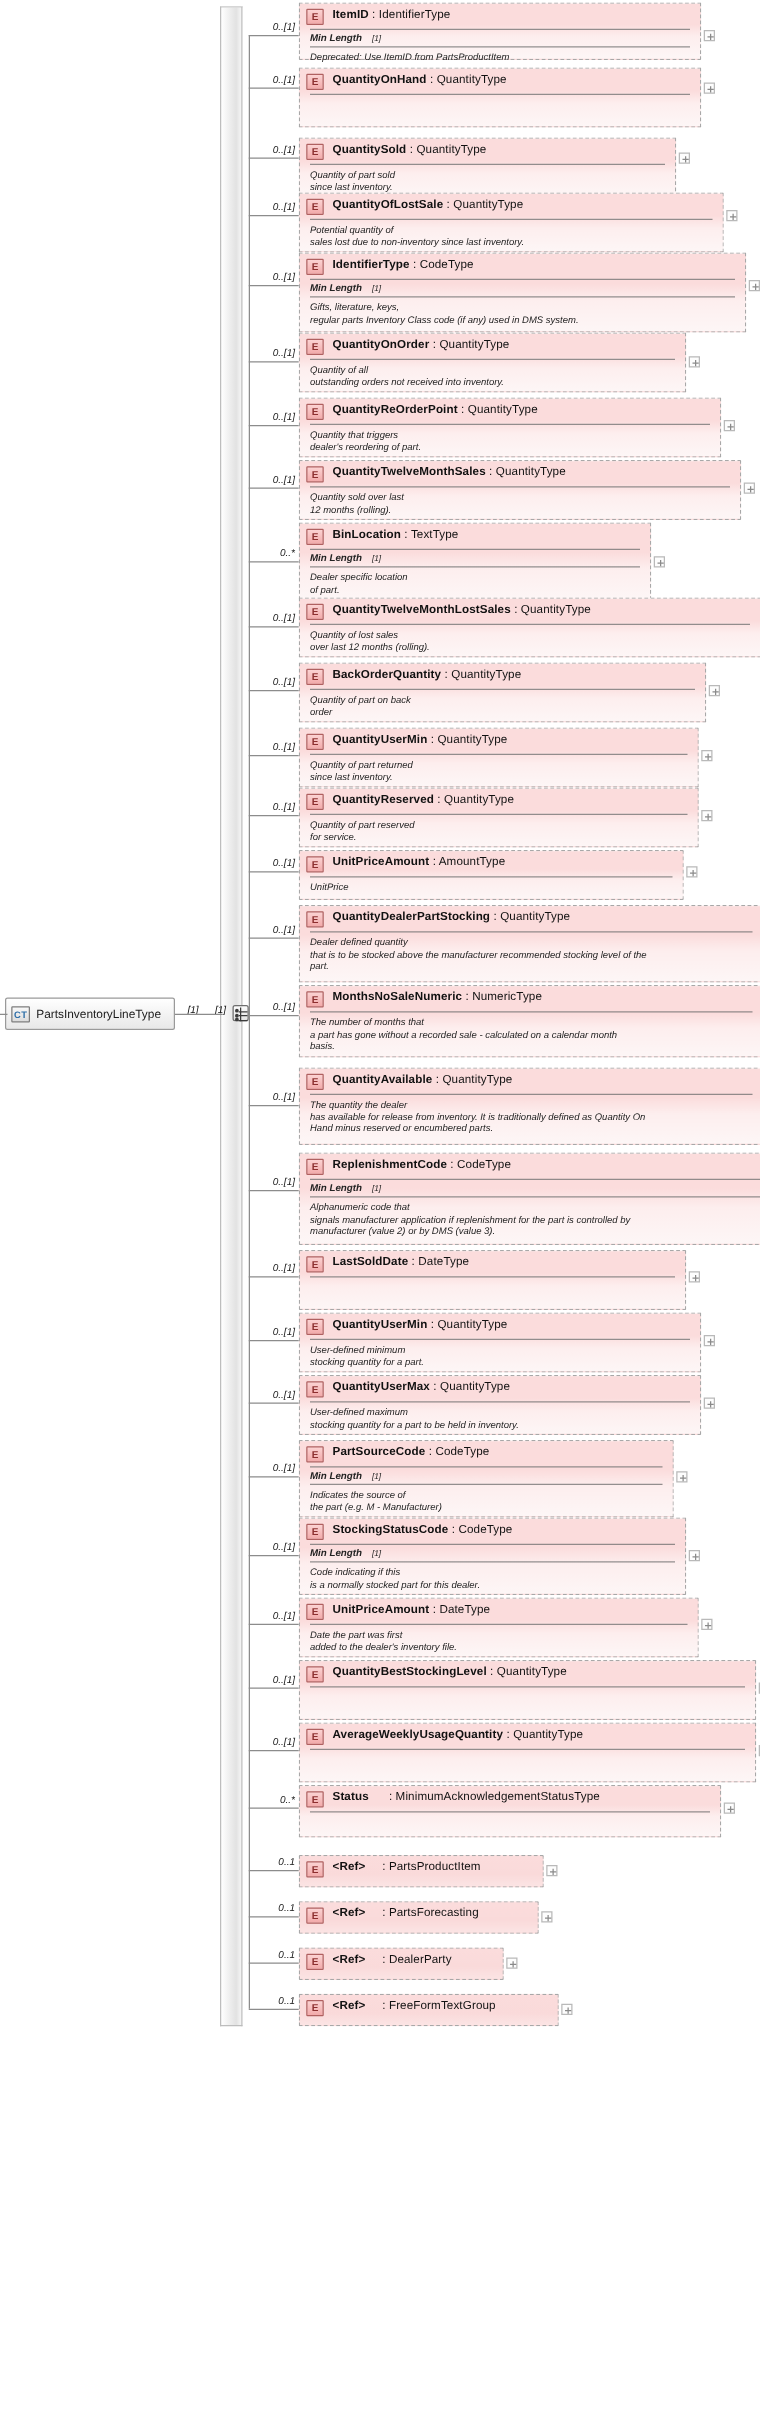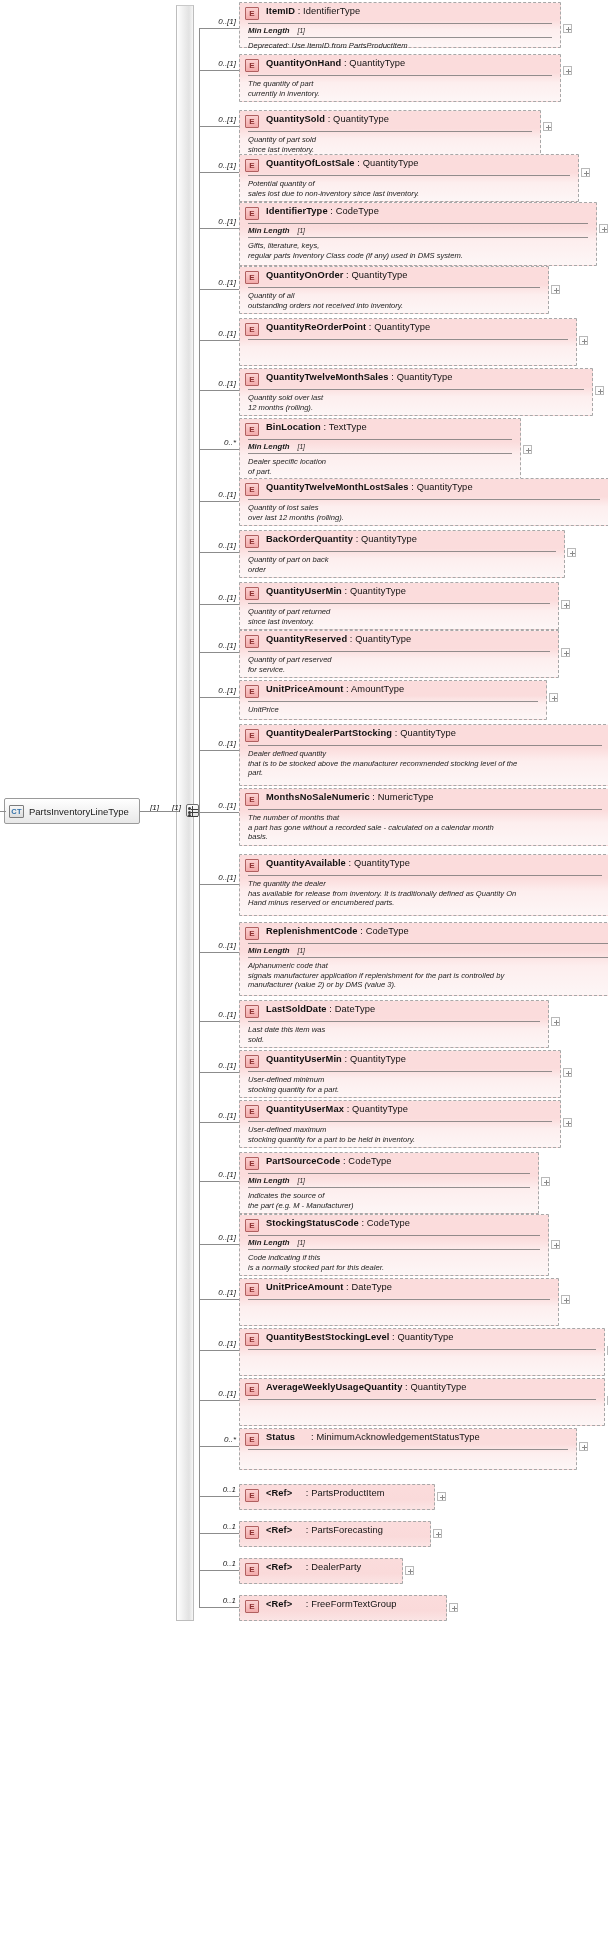--- a/index.html
+++ b/index.html
@@ -228,22 +228,20 @@
     </div>
     <div class="plus" style="left: 563px; top: 24px;"></div>
     <div class="branch" style="left: 199px; top: 70px; width: 40px;"></div>
     <div class="occ" style="left: 202px; top: 59px; width: 34px;">0..[1]</div>
     <div class="el" style="left: 239px; top: 54px; width: 322px; height: 48px;">
       <div class="el-head">
         <div class="e-badge">E</div>
         <span class="e-name"><span class="nm">QuantityOnHand</span><span class="sep"> : </span><span class="ty">QuantityType</span></span>
       </div>
       <div class="e-rule"></div>
-      <div class="annot">The quantity of part
-currently in inventory.</div>
     </div>
     <div class="plus" style="left: 563px; top: 66px;"></div>
     <div class="branch" style="left: 199px; top: 126px; width: 40px;"></div>
     <div class="occ" style="left: 202px; top: 115px; width: 34px;">0..[1]</div>
     <div class="el" style="left: 239px; top: 110px; width: 302px; height: 48px;">
       <div class="el-head">
         <div class="e-badge">E</div>
         <span class="e-name"><span class="nm">QuantitySold</span><span class="sep"> : </span><span class="ty">QuantityType</span></span>
       </div>
       <div class="e-rule"></div>
@@ -293,20 +291,22 @@
     </div>
     <div class="plus" style="left: 551px; top: 285px;"></div>
     <div class="branch" style="left: 199px; top: 340px; width: 40px;"></div>
     <div class="occ" style="left: 202px; top: 329px; width: 34px;">0..[1]</div>
     <div class="el" style="left: 239px; top: 318px; width: 338px; height: 48px;">
       <div class="el-head">
         <div class="e-badge">E</div>
         <span class="e-name"><span class="nm">QuantityReOrderPoint</span><span class="sep"> : </span><span class="ty">QuantityType</span></span>
       </div>
       <div class="e-rule"></div>
+      <div class="annot">Quantity that triggers
+dealer's reordering of part.</div>
     </div>
     <div class="plus" style="left: 579px; top: 336px;"></div>
     <div class="branch" style="left: 199px; top: 390px; width: 40px;"></div>
     <div class="occ" style="left: 202px; top: 379px; width: 34px;">0..[1]</div>
     <div class="el" style="left: 239px; top: 368px; width: 354px; height: 48px;">
       <div class="el-head">
         <div class="e-badge">E</div>
         <span class="e-name"><span class="nm">QuantityTwelveMonthSales</span><span class="sep"> : </span><span class="ty">QuantityType</span></span>
       </div>
       <div class="e-rule"></div>
@@ -443,22 +443,20 @@
 manufacturer (value 2) or by DMS (value 3).</div>
     </div>
     <div class="branch" style="left: 199px; top: 1021px; width: 40px;"></div>
     <div class="occ" style="left: 202px; top: 1010px; width: 34px;">0..[1]</div>
     <div class="el" style="left: 239px; top: 1000px; width: 310px; height: 48px;">
       <div class="el-head">
         <div class="e-badge">E</div>
         <span class="e-name"><span class="nm">LastSoldDate</span><span class="sep"> : </span><span class="ty">DateType</span></span>
       </div>
       <div class="e-rule"></div>
-      <div class="annot">Last date this item was
-sold.</div>
     </div>
     <div class="plus" style="left: 551px; top: 1017px;"></div>
     <div class="branch" style="left: 199px; top: 1072px; width: 40px;"></div>
     <div class="occ" style="left: 202px; top: 1061px; width: 34px;">0..[1]</div>
     <div class="el" style="left: 239px; top: 1050px; width: 322px; height: 48px;">
       <div class="el-head">
         <div class="e-badge">E</div>
         <span class="e-name"><span class="nm">QuantityUserMin</span><span class="sep"> : </span><span class="ty">QuantityType</span></span>
       </div>
       <div class="e-rule"></div>
@@ -513,20 +511,22 @@
     </div>
     <div class="plus" style="left: 551px; top: 1240px;"></div>
     <div class="branch" style="left: 199px; top: 1299px; width: 40px;"></div>
     <div class="occ" style="left: 202px; top: 1288px; width: 34px;">0..[1]</div>
     <div class="el" style="left: 239px; top: 1278px; width: 320px; height: 48px;">
       <div class="el-head">
         <div class="e-badge">E</div>
         <span class="e-name"><span class="nm">UnitPriceAmount</span><span class="sep"> : </span><span class="ty">DateType</span></span>
       </div>
       <div class="e-rule"></div>
+      <div class="annot">Date the part was first
+added to the dealer's inventory file.</div>
     </div>
     <div class="plus" style="left: 561px; top: 1295px;"></div>
     <div class="branch" style="left: 199px; top: 1350px; width: 40px;"></div>
     <div class="occ" style="left: 202px; top: 1339px; width: 34px;">0..[1]</div>
     <div class="el" style="left: 239px; top: 1328px; width: 366px; height: 48px;">
       <div class="el-head">
         <div class="e-badge">E</div>
         <span class="e-name"><span class="nm">QuantityBestStockingLevel</span><span class="sep"> : </span><span class="ty">QuantityType</span></span>
       </div>
       <div class="e-rule"></div>

